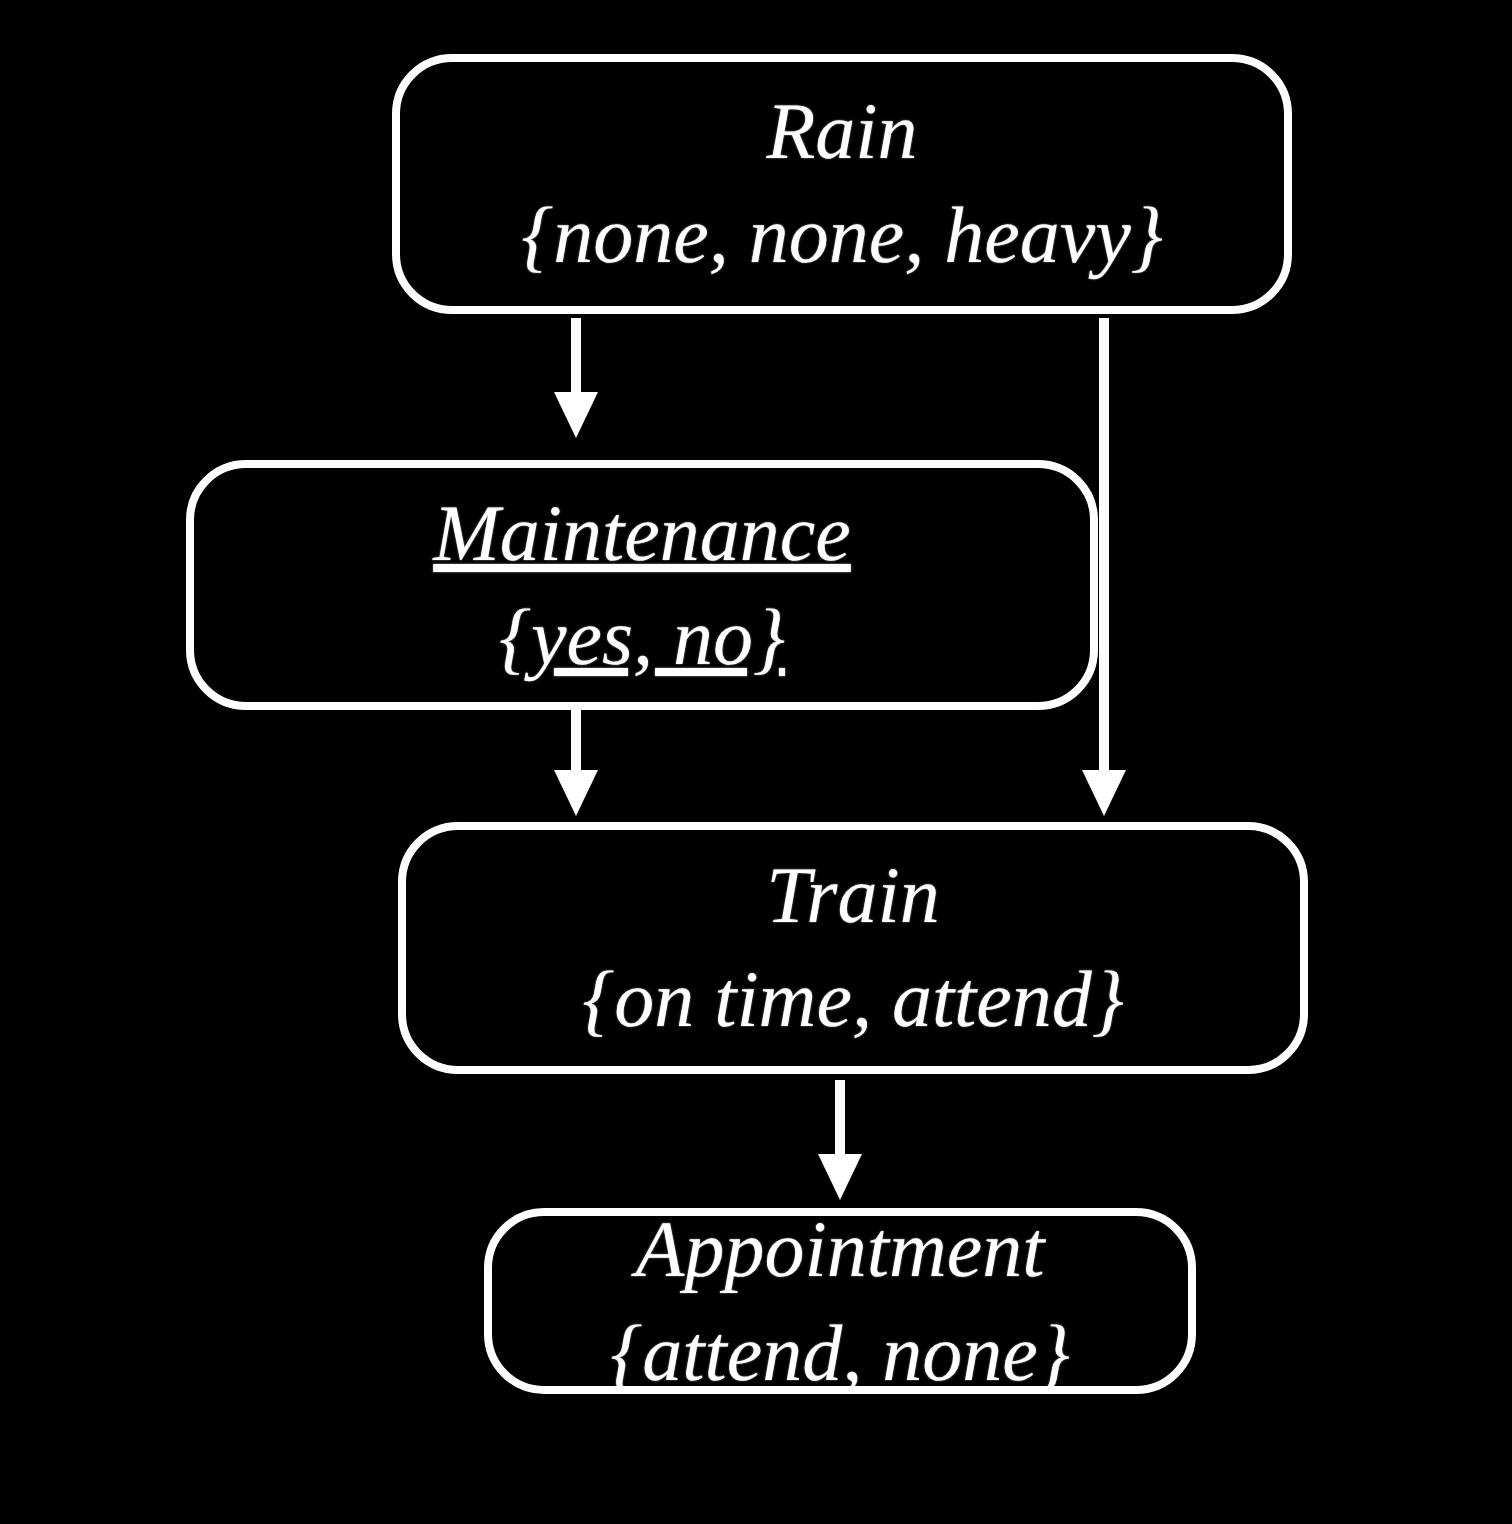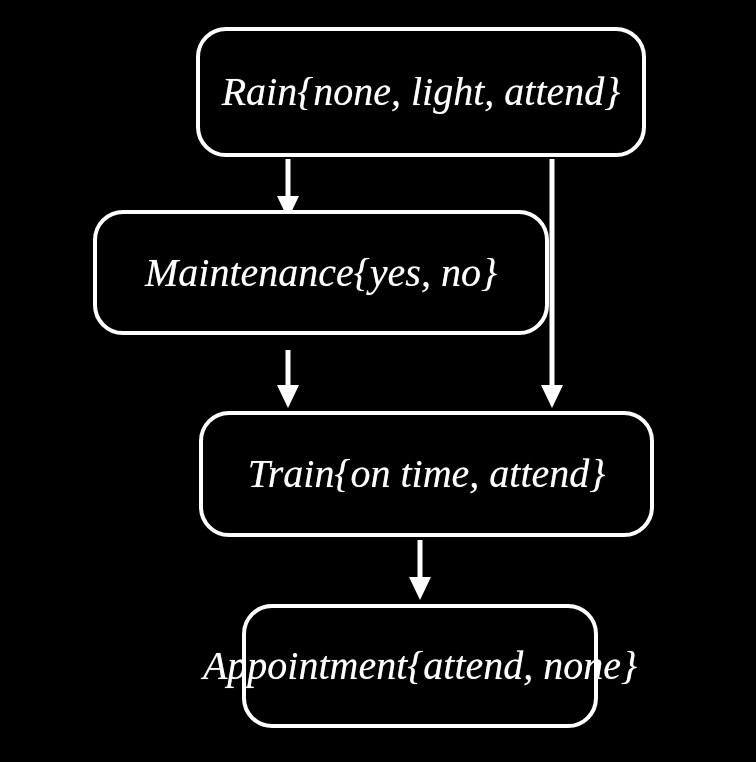--- a/index.html
+++ b/index.html
@@ -24,36 +24,36 @@
     pointer-events: none;
   }
   .node {
     position: absolute;
     box-sizing: border-box;
     border: 4.5px solid #ffffff;
     border-radius: 30px;
     background: #000000;
     color: #ffffff;
     display: flex;
-    flex-direction: row;
+    flex-direction: column;
     align-items: center;
     justify-content: center;
     text-align: center;
     font-style: italic;
     font-size: 40px;
     line-height: 1.3;
     text-shadow: 0 0 1px rgba(255,255,255,0.6);
   }
   .node .node-label { white-space: nowrap; }
   .node .node-values { white-space: nowrap; }
 
   #node-rain        { left: 196px; top: 27px;  width: 450px; height: 130px; }
-  #node-maintenance { left: 93px;  top: 210px; width: 456px; height: 125px; }
+  #node-maintenance { left: 93px;  top: 230px; width: 456px; height: 125px; text-decoration: underline; }
   #node-train       { left: 199px; top: 411px; width: 455px; height: 126px; }
-  #node-appointment { left: 242px; top: 604px; width: 356px; height: 124px; }
+  #node-appointment { left: 242px; top: 604px; width: 356px; height: 93px; }
 </style>
 </head>
 <body>
 
 <div class="canvas">
 
   <svg class="edges-layer" width="756" height="762" viewBox="0 0 756 762" xmlns="http://www.w3.org/2000/svg">
 
     <g>
       <line x1="288" y1="159" x2="288" y2="198" stroke="#ffffff" stroke-width="5"></line>
@@ -71,21 +71,21 @@
     </g>
 
     <g>
       <line x1="420" y1="540" x2="420" y2="579" stroke="#ffffff" stroke-width="5"></line>
       <polygon points="409,577 431,577 420,600" fill="#ffffff"></polygon>
     </g>
   </svg>
 
   <div class="node" id="node-rain">
     <span class="node-label">Rain</span>
-    <span class="node-values">{none, light, attend}</span>
+    <span class="node-values">{none, none, heavy}</span>
   </div>
 
   <div class="node" id="node-maintenance">
     <span class="node-label">Maintenance</span>
     <span class="node-values">{yes, no}</span>
   </div>
 
   <div class="node" id="node-train">
     <span class="node-label">Train</span>
     <span class="node-values">{on time, attend}</span>

